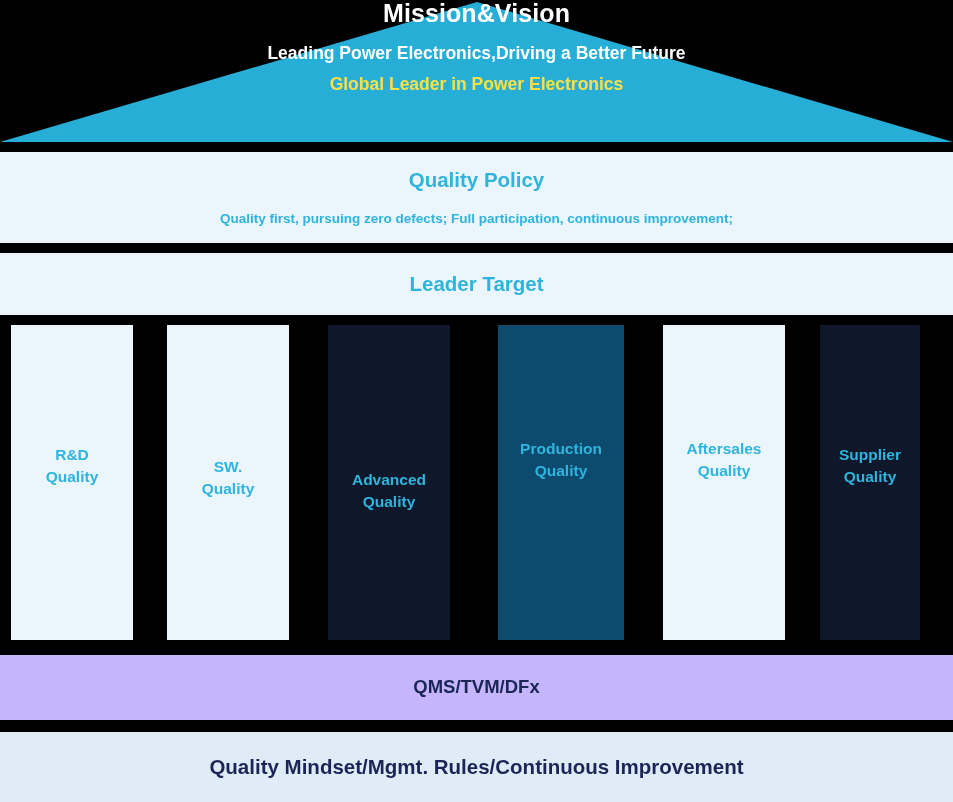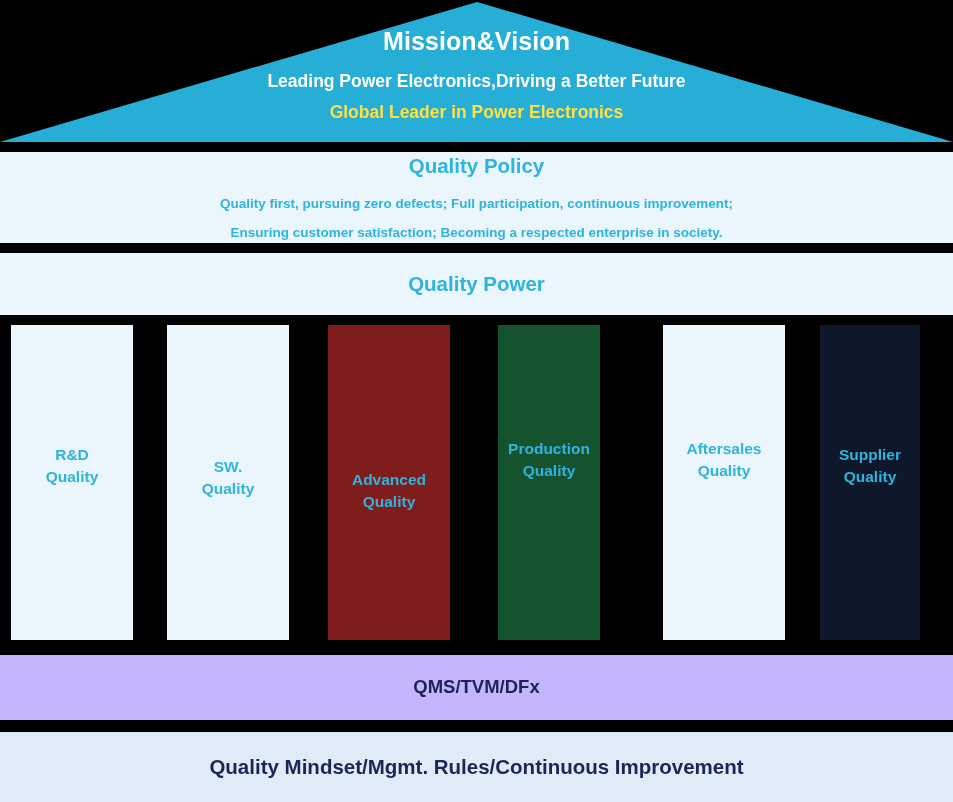--- a/index.html
+++ b/index.html
@@ -36,21 +36,20 @@
   .roof-text {
     position: absolute;
     left: 0;
     top: 0;
     width: 953px;
     height: 142px;
     display: flex;
     flex-direction: column;
     align-items: center;
     justify-content: flex-start;
-    padding-top: 28px;
     box-sizing: border-box;
     pointer-events: none;
   }
   .roof-title {
     color: #ffffff;
     font-size: 25px;
     font-weight: bold;
     letter-spacing: 0.1px;
     line-height: 1.1;
     margin-bottom: 15px;
@@ -174,51 +173,50 @@
     <div class="roof-text">
       <div class="roof-title" style="color: rgb(255, 255, 255);">Mission&amp;Vision</div>
       <div class="roof-line" style="color: rgb(255, 255, 255);">Leading Power Electronics,Driving a Better Future</div>
       <div class="roof-line" style="color: #fde047;">Global Leader in Power Electronics</div>
     </div>
   </div>
 
   <div class="band band-policy" style="background: rgb(234, 245, 252);">
     <div class="policy-title" style="color: rgb(47, 180, 221);">Quality Policy</div>
     <div class="policy-line" style="color: rgb(47, 180, 221); text-align: right;">Quality first, pursuing zero defects; Full participation, continuous improvement;</div>
-    <div class="policy-line" style="color: rgb(47, 180, 221);">Ensuring customer satisfaction; Becoming a respected enterprise in society.</div>
   </div>
 
   <div class="band band-target" style="background: rgb(234, 245, 252);">
-    <div class="target-title" style="color: rgb(47, 180, 221);">Quality Power</div>
+    <div class="target-title" style="color: rgb(47, 180, 221);">Leader Target</div>
   </div>
 
   <div class="pillars">
 
     <div class="pillar" style="left: 11px; width: 122px; background: rgb(234, 245, 252);">
       <div class="pillar-label" style="top: 119px; color: rgb(47, 180, 221);">
         <span>R&amp;D</span><br>
         <span>Quality</span>
       </div>
     </div>
 
     <div class="pillar" style="left: 167px; width: 122px; background: rgb(234, 245, 252);">
       <div class="pillar-label" style="top: 131px; color: rgb(47, 180, 221);">
         <span>SW.</span><br>
         <span>Quality</span>
       </div>
     </div>
 
-    <div class="pillar" style="left: 328px; width: 122px; background: #7f1d1d;">
+    <div class="pillar" style="left: 328px; width: 122px; background: #0f172a;">
       <div class="pillar-label" style="top: 144px; color: rgb(47, 180, 221);">
         <span>Advanced</span><br>
         <span>Quality</span>
       </div>
     </div>
 
-    <div class="pillar" style="left: 498px; width: 102px; background: #14532d;">
+    <div class="pillar" style="left: 498px; width: 126px; background: #0c4a6e;">
       <div class="pillar-label" style="top: 113px; color: rgb(47, 180, 221);">
         <span>Production</span><br>
         <span>Quality</span>
       </div>
     </div>
 
     <div class="pillar" style="left: 663px; width: 122px; background: rgb(234, 245, 252);">
       <div class="pillar-label" style="top: 113px; color: rgb(47, 180, 221);">
         <span>Aftersales</span><br>
         <span>Quality</span>

